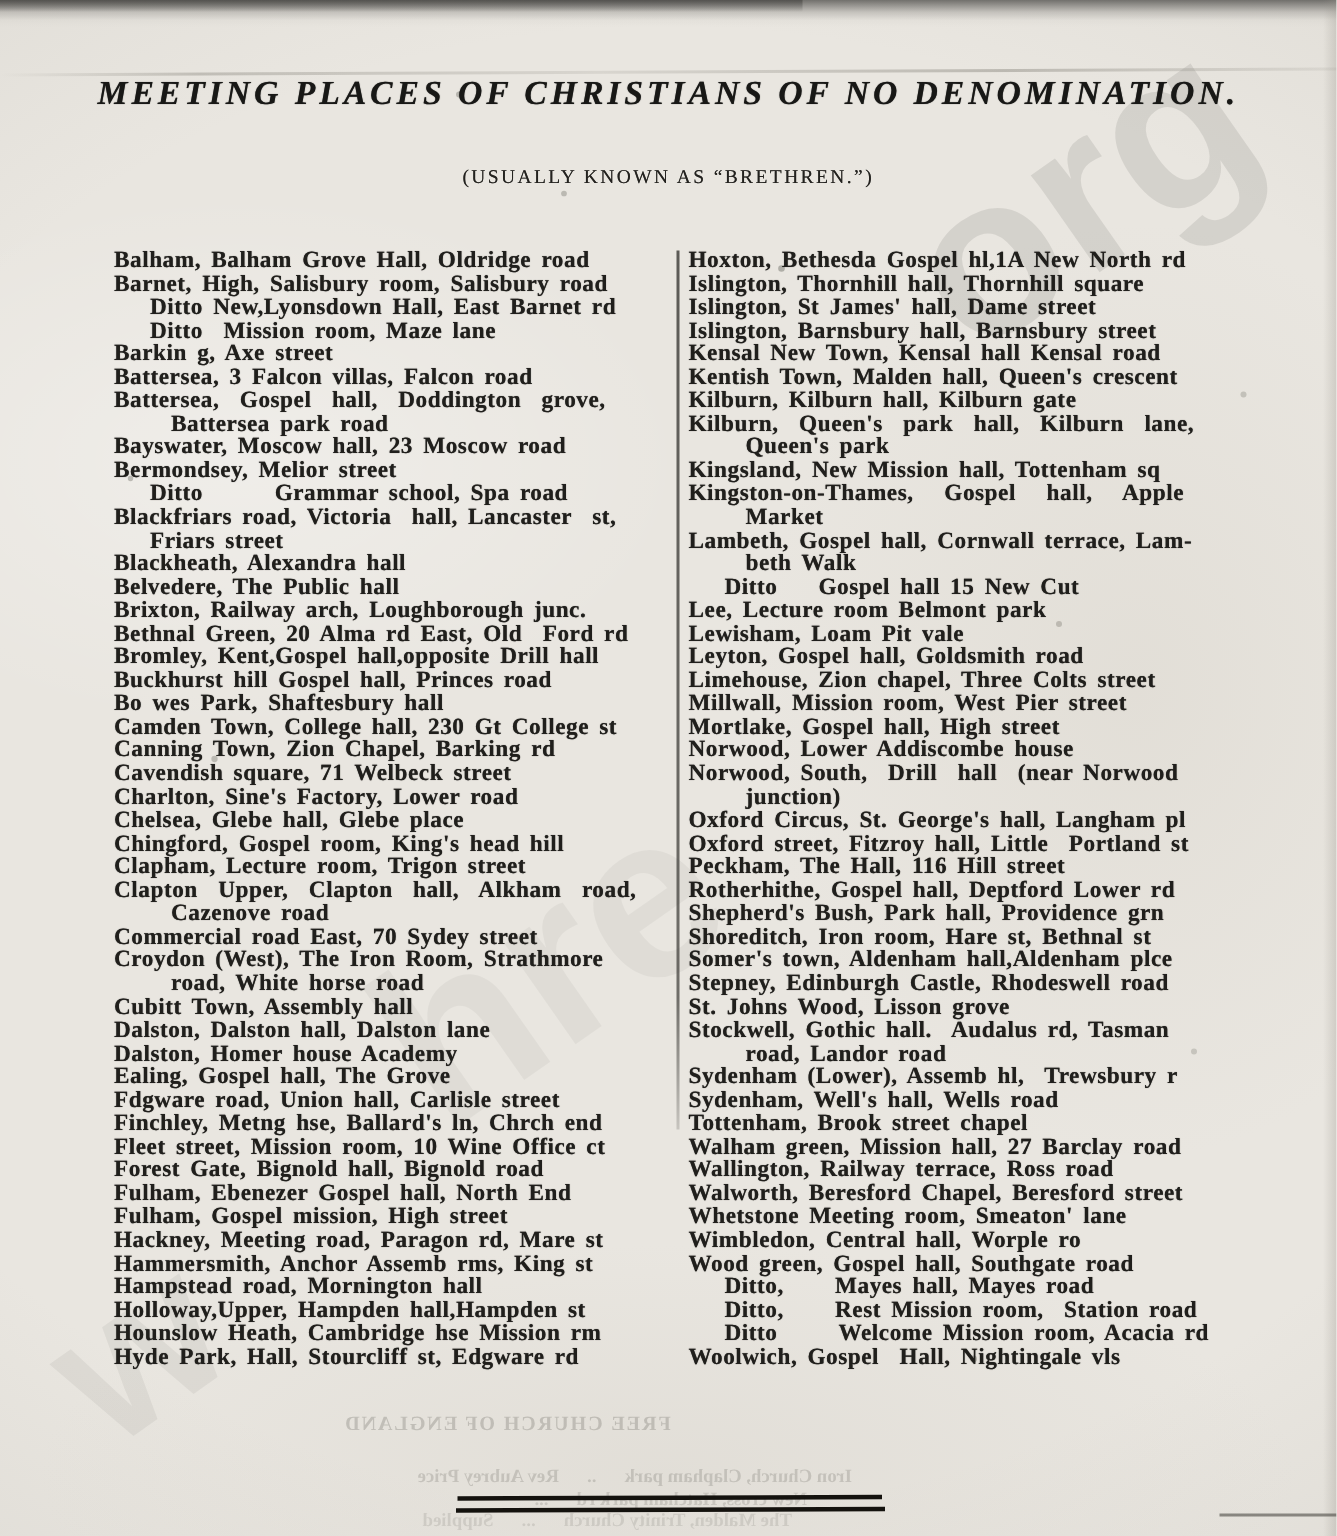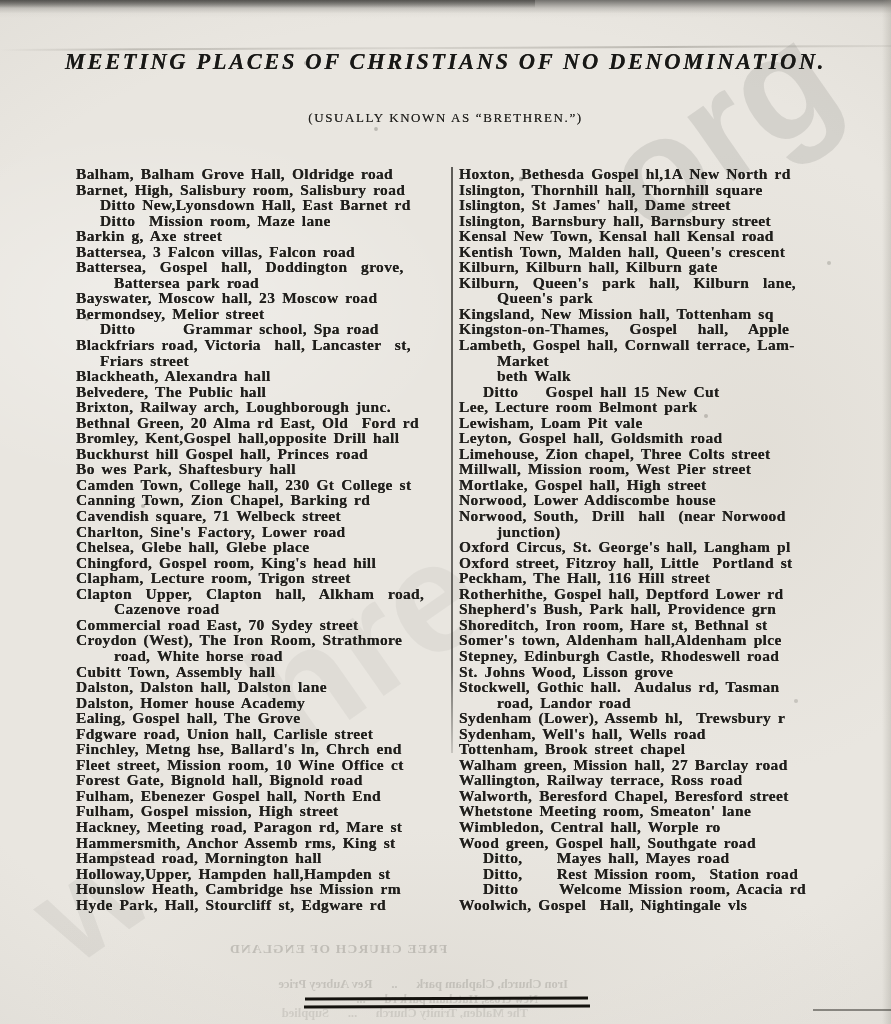--- a/index.html
+++ b/index.html
@@ -166,22 +166,22 @@
       <div class="entry">Islington, Thornhill hall, Thornhill square</div>
       <div class="entry">Islington, St James' hall, Dame street</div>
       <div class="entry">Islington, Barnsbury hall, Barnsbury street</div>
       <div class="entry">Kensal New Town, Kensal hall Kensal road</div>
       <div class="entry">Kentish Town, Malden hall, Queen's crescent</div>
       <div class="entry">Kilburn, Kilburn hall, Kilburn gate</div>
       <div class="entry">Kilburn,  Queen's  park  hall,  Kilburn  lane,</div>
       <div class="entry ind2">Queen's park</div>
       <div class="entry">Kingsland, New Mission hall, Tottenham sq</div>
       <div class="entry">Kingston-on-Thames,   Gospel   hall,   Apple</div>
+      <div class="entry ind2">Market</div>
       <div class="entry">Lambeth, Gospel hall, Cornwall terrace, Lam-</div>
-      <div class="entry ind2">Market</div>
       <div class="entry ind2">beth Walk</div>
       <div class="entry ind1">Ditto    Gospel hall 15 New Cut</div>
       <div class="entry">Lee, Lecture room Belmont park</div>
       <div class="entry">Lewisham, Loam Pit vale</div>
       <div class="entry">Leyton, Gospel hall, Goldsmith road</div>
       <div class="entry">Limehouse, Zion chapel, Three Colts street</div>
       <div class="entry">Millwall, Mission room, West Pier street</div>
       <div class="entry">Mortlake, Gospel hall, High street</div>
       <div class="entry">Norwood, Lower Addiscombe house</div>
       <div class="entry">Norwood, South,  Drill  hall  (near Norwood</div>

